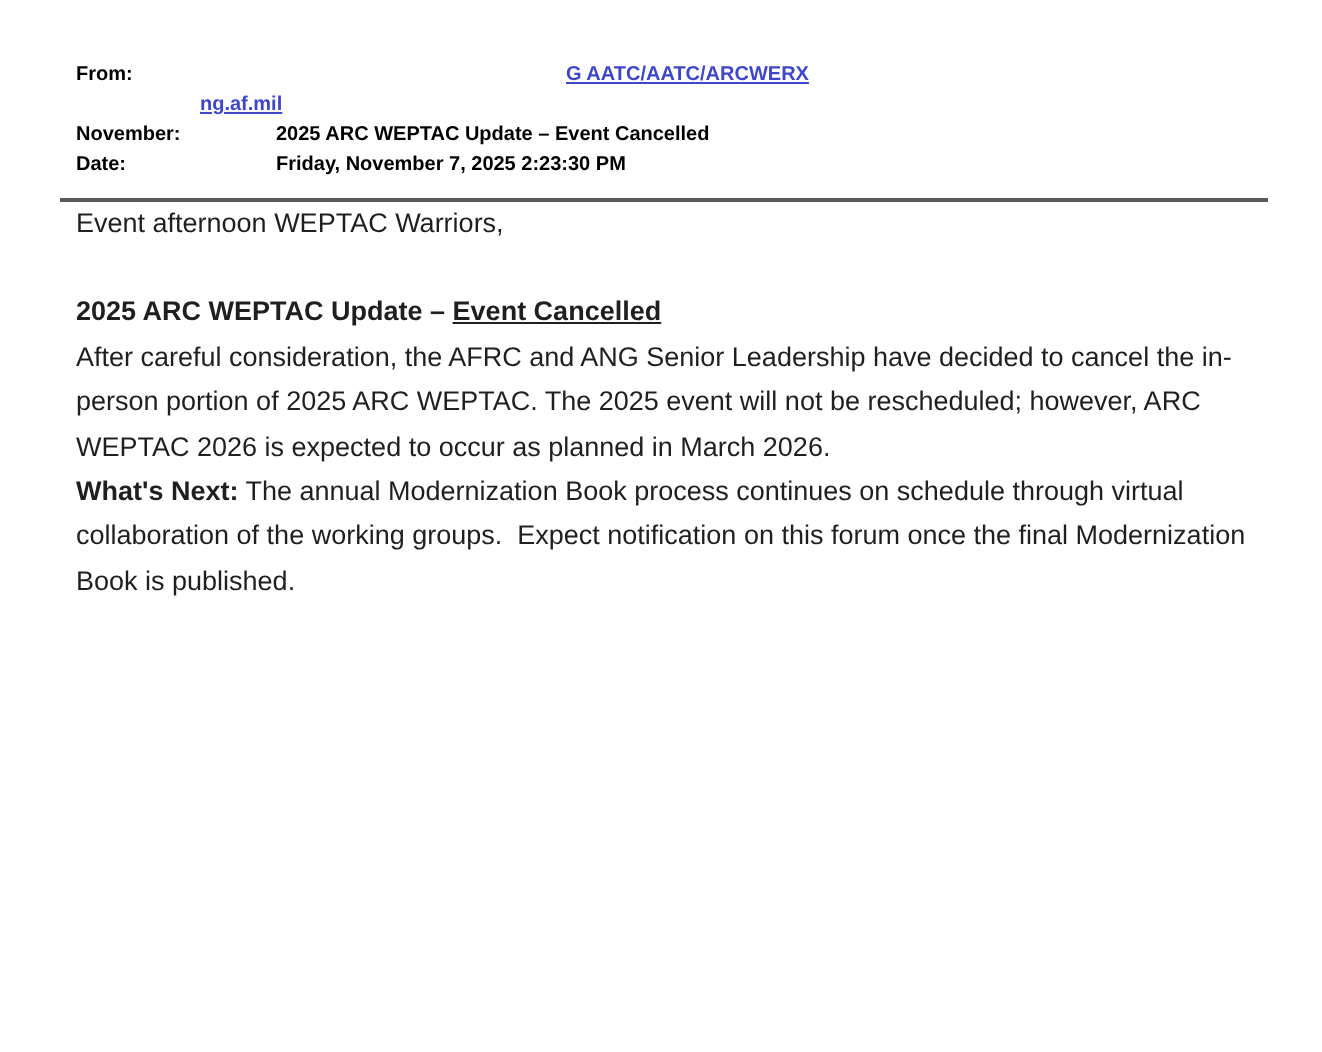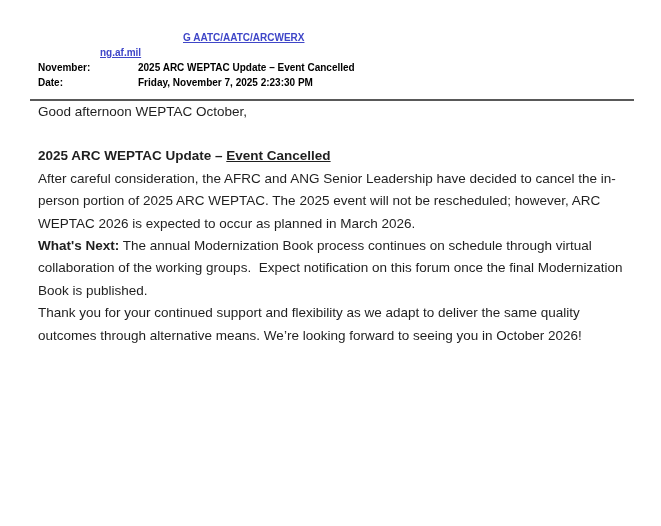--- a/index.html
+++ b/index.html
@@ -77,43 +77,43 @@
     text-decoration: underline;
   }
 </style>
 </head>
 <body>
 
 <div class="page">
 
   <div class="headers">
     <div class="header-row">
+      <span class="header-label">From:</span>
       <span class="header-value"><a class="header-link from-offset" style="color:#3f46c8">G AATC/AATC/ARCWERX</a></span>
     </div>
     <div class="header-row">
       <span class="header-value"><a class="header-link to-offset" style="color:#3f46c8">ng.af.mil</a></span>
     </div>
     <div class="header-row">
       <span class="header-label">November:</span>
       <span class="header-value">2025 ARC WEPTAC Update – Event Cancelled</span>
     </div>
     <div class="header-row">
       <span class="header-label">Date:</span>
       <span class="header-value">Friday, November 7, 2025 2:23:30 PM</span>
     </div>
   </div>
 
   <hr class="separator">
 
   <div class="mail-body">
-    <p class="block greeting">Good afternoon WEPTAC October,</p>
+    <p class="block greeting">Event afternoon WEPTAC Warriors,</p>
 
     <div class="section">
       <div class="block"><span class="bold">2025 ARC WEPTAC Update – </span><span class="bold-underline">Event Cancelled</span></div>
       <p class="block">After careful consideration, the AFRC and ANG Senior Leadership have decided to cancel the in-person portion of 2025 ARC WEPTAC. The 2025 event will not be rescheduled; however, ARC WEPTAC 2026 is expected to occur as planned in March 2026.</p>
     </div>
 
     <p class="block section"><span class="bold">What's Next:</span><span> The annual Modernization Book process continues on schedule through virtual collaboration of the working groups.  Expect notification on this forum once the final Modernization Book is published.</span></p>
 
-    <p class="block section">Thank you for your continued support and flexibility as we adapt to deliver the same quality outcomes through alternative means. We’re looking forward to seeing you in October 2026!</p>
   </div>
 
 </div>
 
 </body></html>

